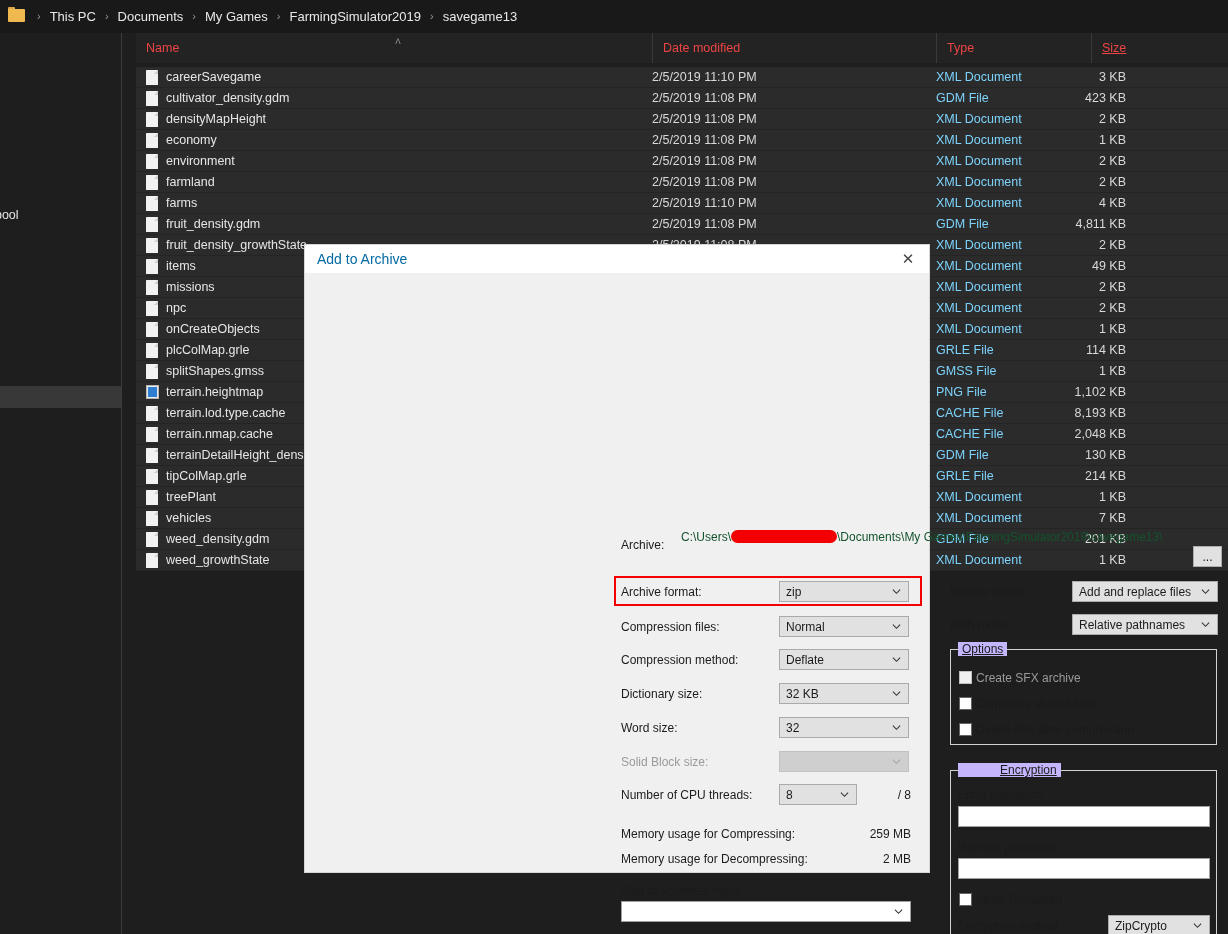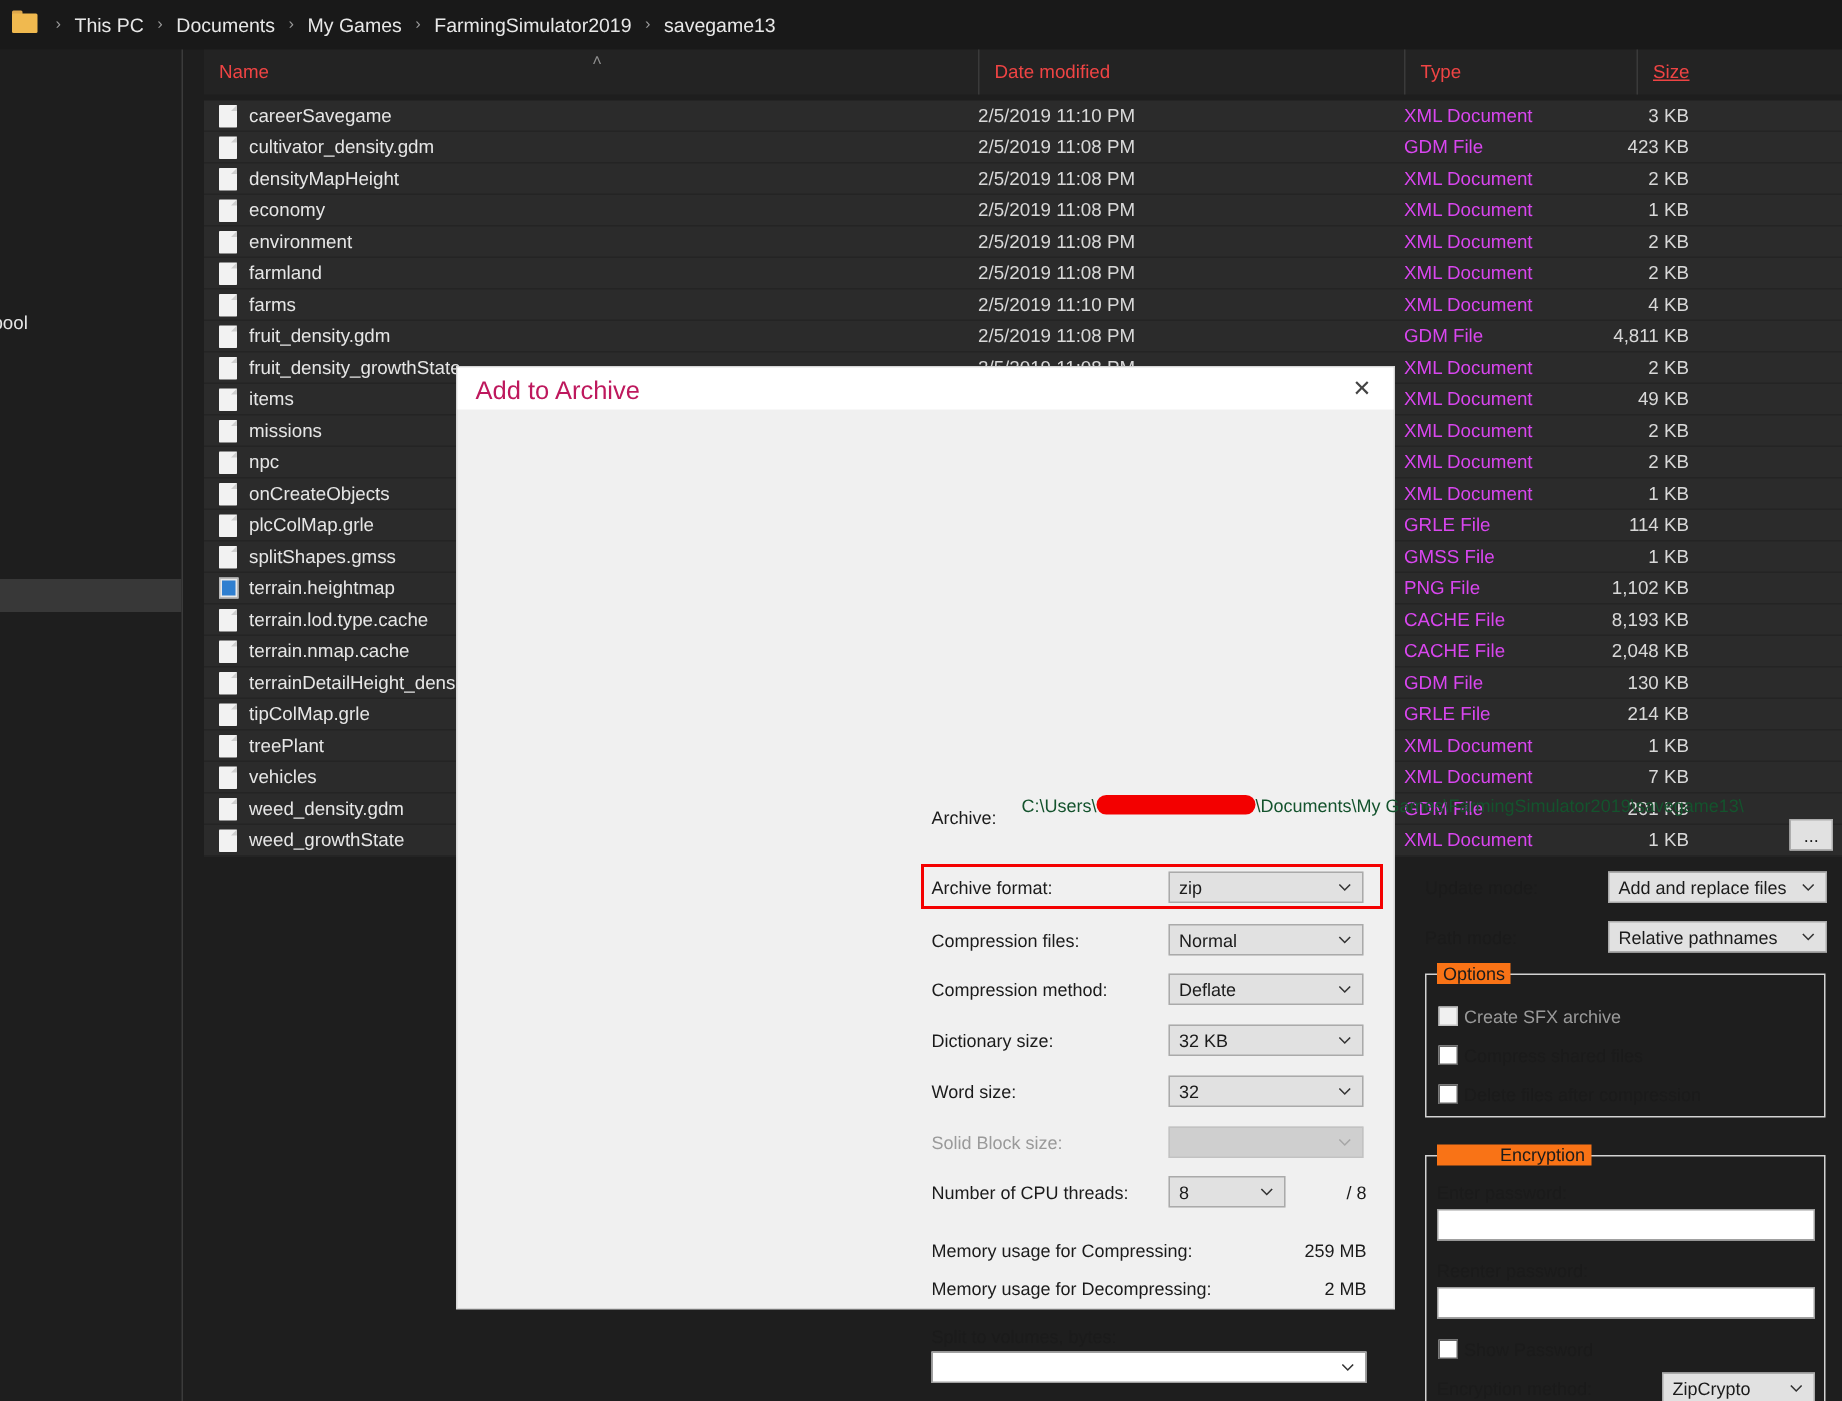--- a/index.html
+++ b/index.html
@@ -45,29 +45,29 @@
   .doc-ico{width:12px;height:15px;background:#f2f2f2;position:relative;border-radius:0.5px;}
   .doc-ico:after{content:"";position:absolute;right:0;top:0;border-width:0 0 4px 4px;
                  border-style:solid;border-color:transparent transparent #cfcfcf transparent;}
   .png-ico{width:13px;height:14px;background:#e9e9e9;position:relative;border:1px solid #b9b9b9;box-sizing:border-box;}
   .png-ico:after{content:"";position:absolute;left:1px;top:1px;right:1px;bottom:1px;background:#2f7fd0;}
   .fname{position:absolute;left:30px;top:0;height:21px;line-height:21px;
          font-size:12.5px;color:#e6e6e6;white-space:nowrap;}
   .fdate{position:absolute;left:516px;top:0;height:21px;line-height:21px;
          font-size:12.5px;color:#d8d8d8;white-space:nowrap;}
   .ftype{position:absolute;left:800px;top:0;height:21px;line-height:21px;
-         font-size:12.5px;color:#d946ef;white-space:nowrap;}
+         font-size:12.5px;color:#7dd3fc;white-space:nowrap;}
   .fsize{position:absolute;left:860px;width:130px;top:0;height:21px;line-height:21px;
          font-size:12.5px;color:#d8d8d8;text-align:right;white-space:nowrap;}
 
   
   #dialog{position:absolute;left:305px;top:245px;width:624px;height:627px;
           background:#f0f0f0;box-shadow:0 0 0 1px #d6d6d6;}
   #dlg-title-bar{position:absolute;left:0;top:0;width:624px;height:28px;background:#ffffff;}
-  #dlg-title{position:absolute;left:12px;top:6px;font-size:17px;color:#be185d;}
+  #dlg-title{position:absolute;left:12px;top:6px;font-size:14px;color:#0369a1;}
   #dlg-close{position:absolute;right:0;top:0;width:42px;height:28px;display:flex;
              align-items:center;justify-content:center;color:#444;font-size:15px;
              font-family:"DejaVu Sans",sans-serif;cursor:default;}
 
   .dlabel{position:absolute;font-size:12px;color:#1b1b1b;white-space:nowrap;}
   .dlabel.disabled{color:#9a9a9a;}
 
   
   .combo{position:absolute;height:21px;background:#e1e1e1;border:1px solid #aaaaaa;
          box-sizing:border-box;font-size:12px;color:#1b1b1b;
@@ -90,21 +90,21 @@
         font-size:12px;padding:1px 2px 1px 3px;line-height:14px;}
   #archive-name-caret{position:absolute;left:101px;top:2px;width:1px;height:16px;background:#333;}
   #archive-combo-caret{position:absolute;right:8px;top:6px;width:9px;height:9px;}
 
   
   #format-highlight{position:absolute;left:309px;top:331px;width:308px;height:30px;
         border:2px solid #f40000;box-sizing:border-box;pointer-events:none;}
 
   
   .groupbox{position:absolute;border:1px solid #d2d2d2;box-sizing:border-box;}
-  .group-legend{position:absolute;background:#f97316;padding:0 4px;font-size:12px;color:#1b1b1b;}
+  .group-legend{position:absolute;background:#c4b5fd;padding:0 4px;font-size:12px;color:#1b1b1b;text-decoration:underline;}
 
   
   .cbox{position:absolute;width:13px;height:13px;background:#ffffff;border:1px solid #646464;
         box-sizing:border-box;}
   .cbox.disabled{background:#f0f0f0;border-color:#c0c0c0;}
 
   .static-val{position:absolute;font-size:12px;color:#1b1b1b;text-align:right;white-space:nowrap;}
 </style>
 </head>
 <body>

